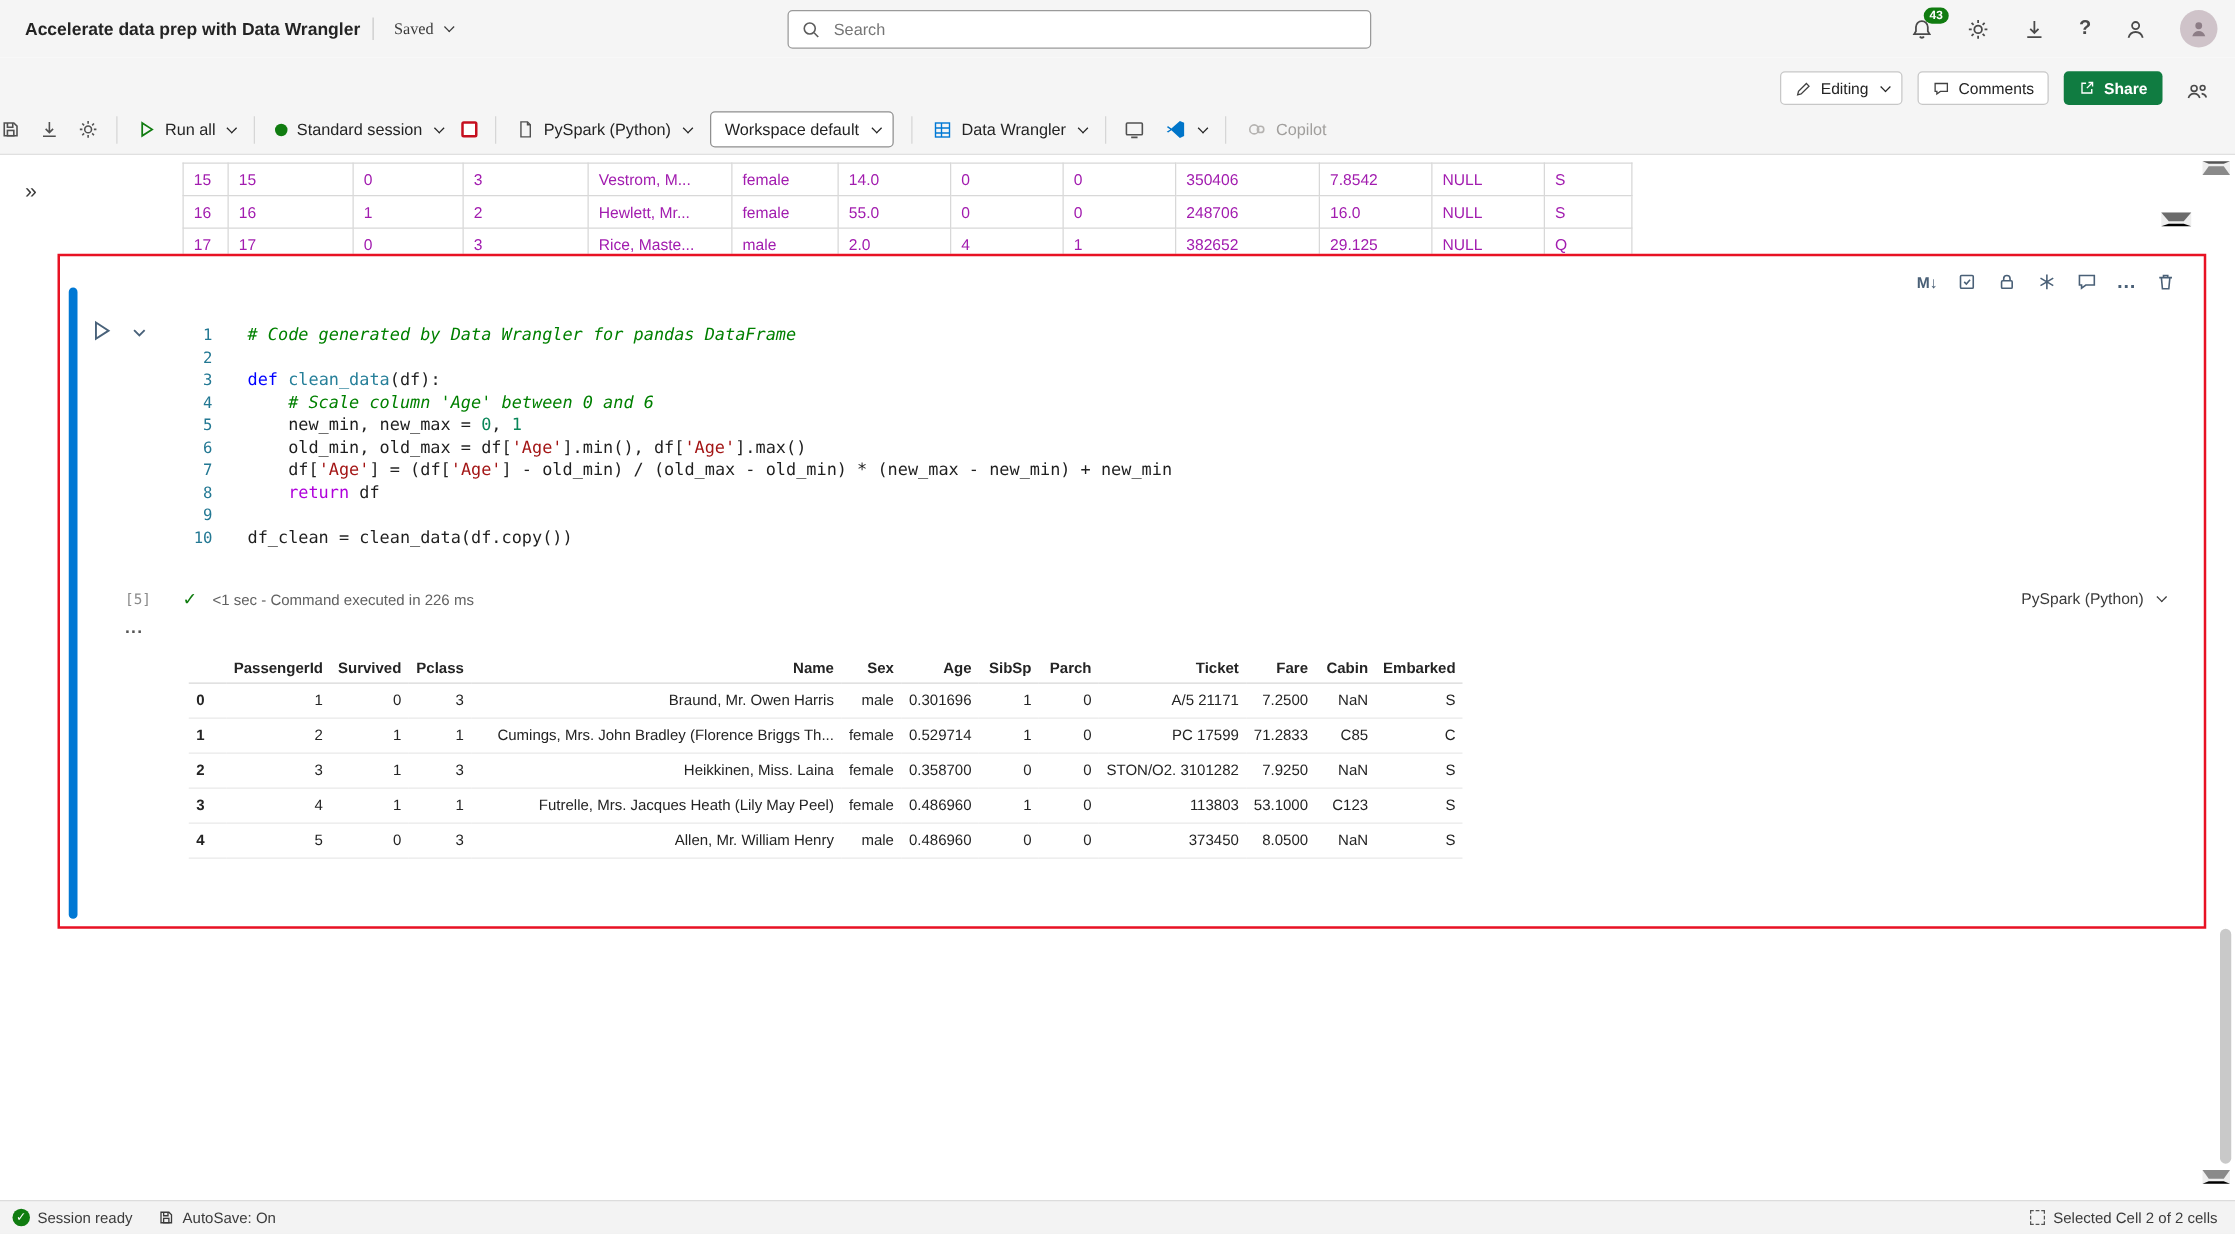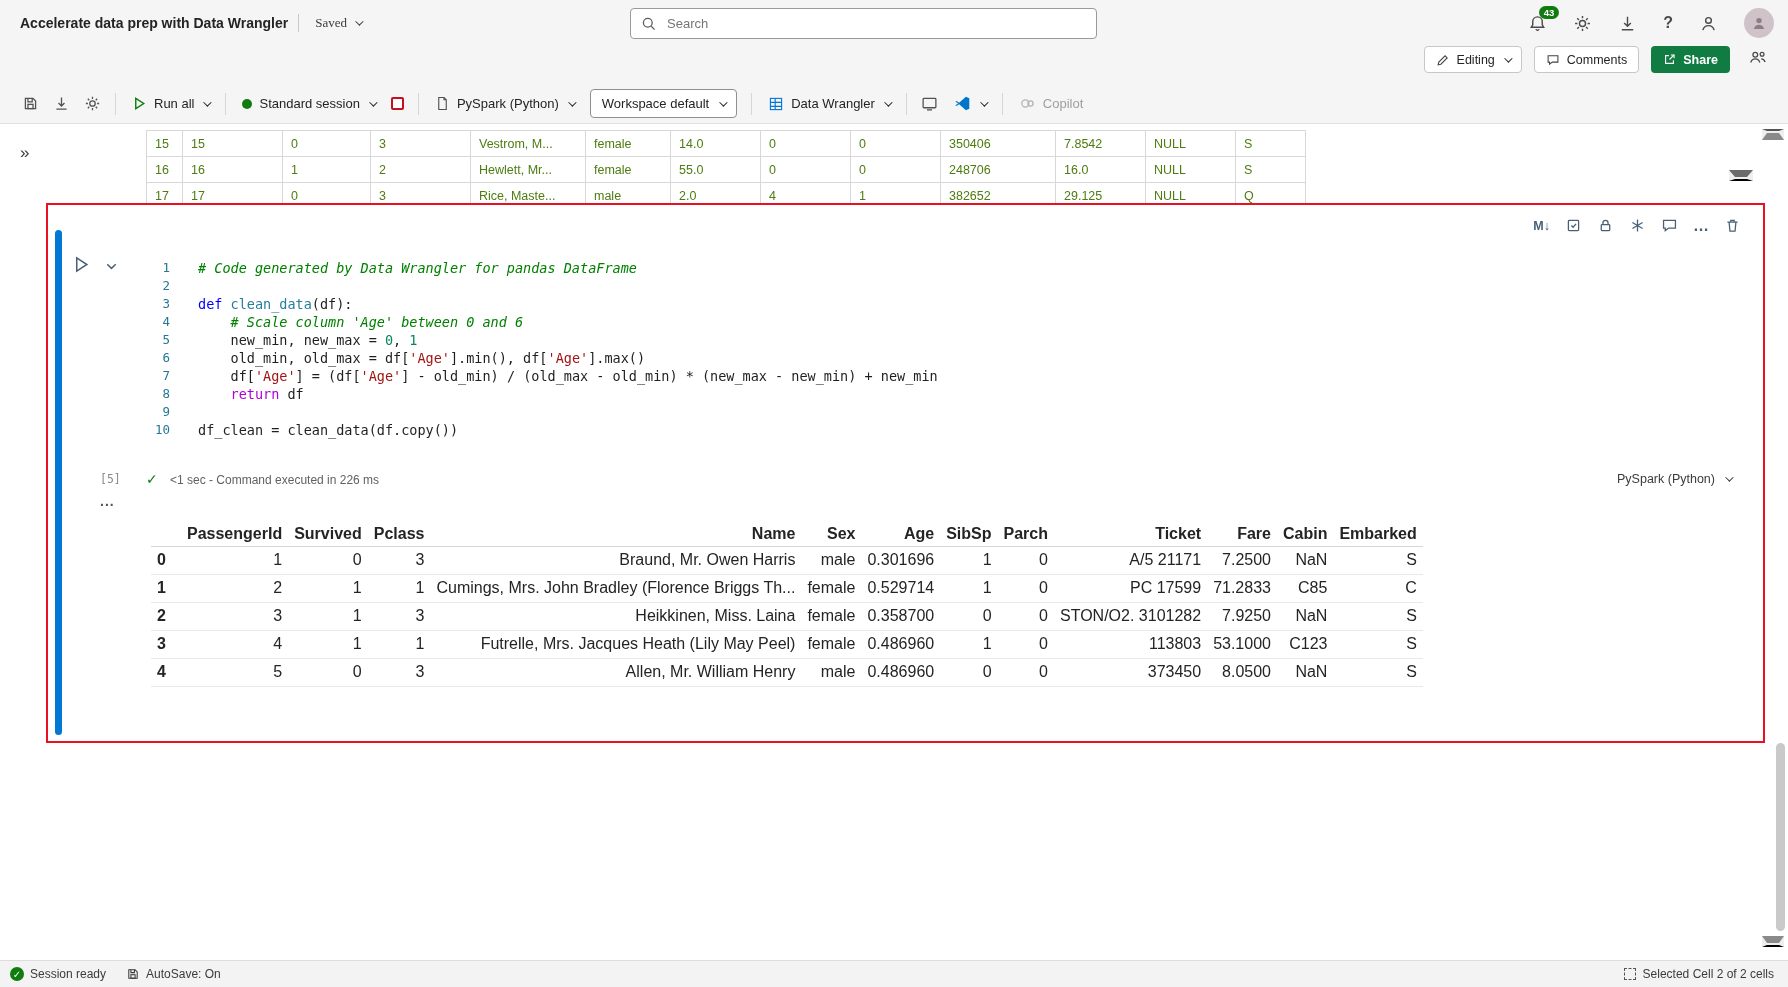--- a/index.html
+++ b/index.html
@@ -24,48 +24,48 @@
          font-weight:700;border-radius:9px;padding:2px 5px;line-height:1;}
   .help-glyph{font-size:16px;font-weight:700;color:#4a4a4a;}
   .avatar{width:30px;height:30px;border-radius:50%;background:#cfc3c9;display:flex;align-items:center;justify-content:center;color:#8d7d86;}
 
   
   .menubar{position:absolute;top:46px;left:0;right:0;height:38px;background:#f5f5f5;display:flex;align-items:center;}
   .tabs{display:flex;align-items:center;padding-left:16px;height:100%;}
   .tab{position:relative;padding:0 16px;height:100%;display:flex;align-items:center;font-size:14px;color:#424242;background:none;border:none;cursor:pointer;}
   .tab.active{font-weight:700;color:#242424;}
   .tab.active::after{content:"";position:absolute;left:14px;right:14px;bottom:3px;height:3px;border-radius:2px;background:#242424;}
-  .menu-right{position:absolute;right:14px;top:0;height:38px;display:flex;align-items:flex-start;gap:12px;}
+  .menu-right{position:absolute;right:14px;top:0;height:38px;display:flex;align-items:flex-end;gap:12px;}
   .mbtn{display:flex;align-items:center;gap:7px;height:27px;padding:0 11px;font-size:12.5px;color:#242424;
         background:#fff;border:1px solid #c7c7c7;border-radius:4px;cursor:pointer;}
   .share-btn{display:flex;align-items:center;gap:7px;height:27px;padding:0 12px;font-size:12.5px;font-weight:600;
              color:#fff;background:var(--share-green);border:none;border-radius:4px;cursor:pointer;}
   .people-btn{background:none;border:none;color:#4a4a4a;cursor:pointer;display:flex;align-items:center;}
 
   
   .toolbar{position:absolute;top:84px;left:0;right:0;height:40px;background:#f5f5f5;border-bottom:1px solid #e0e0e0;
-           display:flex;align-items:center;padding-left:22px;gap:14px;font-size:13px;}
+           display:flex;align-items:center;gap:14px;font-size:13px;}
   .ticon{background:none;border:none;padding:0;color:#515151;cursor:pointer;display:flex;align-items:center;}
   .vsep{width:1px;height:22px;background:#d6d6d6;}
   .tool-item{display:flex;align-items:center;gap:7px;background:none;border:none;font-size:13px;color:#242424;cursor:pointer;padding:0 2px;}
   .session-dot{width:10px;height:10px;border-radius:50%;background:var(--session-green);}
   .stop-square{width:13px;height:13px;border:2px solid var(--stop-red);border-radius:2px;background:#fff;}
   .wsbtn{display:flex;align-items:center;gap:8px;height:29px;padding:0 11px;background:#fff;border:1px solid #8f8f8f;
          border-radius:4px;font-size:13px;color:#242424;cursor:pointer;}
   .copilot{color:#a19f9d;}
   .chev{width:7px;height:7px;border-right:1.5px solid currentColor;border-bottom:1.5px solid currentColor;
         display:inline-block;transform:rotate(45deg) translateY(-2px);margin-left:2px;}
   .chev.sm{width:6px;height:6px;}
 
   
   .canvas{position:absolute;top:124px;left:0;width:1788px;height:836px;background:#fff;overflow:hidden;}
   .rail-expand{position:absolute;left:20px;top:20px;background:none;border:none;color:#3b3b3b;cursor:pointer;padding:0;display:flex;}
 
   
-  .top-grid{position:absolute;left:146px;top:6px;border-collapse:collapse;font-size:12.5px;color:#4d7c0f;}
+  .top-grid{position:absolute;left:146px;top:6px;border-collapse:collapse;font-size:12.5px;color:#a21caf;}
   .top-grid td{border:1px solid #d8d8d8;height:26px;padding:0 8px;white-space:nowrap;overflow:hidden;background:#fff;}
   .grid-downarrow{position:absolute;left:1729px;top:46px;width:0;height:0;border-left:6px solid transparent;
                   border-right:6px solid transparent;border-top:7px solid #6b6b6b;cursor:pointer;}
 
   
   .cell{position:absolute;left:46px;top:79px;width:1719px;height:540px;border:2px solid var(--selection-red);
         background:#fff;z-index:3;}
   .cell-bar{position:absolute;left:7px;top:25px;bottom:6px;width:7px;border-radius:4px;background:var(--accent);}
   .run-btn{position:absolute;left:24px;top:50px;background:none;border:none;color:#49627a;cursor:pointer;padding:0;}
   .collapse-btn{position:absolute;left:56px;top:54px;background:none;border:none;color:#49627a;cursor:pointer;padding:0;}
@@ -87,21 +87,21 @@
   .tok-num{color:var(--syn-number);}
 
   .exec-row{position:absolute;left:0;top:266px;right:0;height:20px;}
   .exec-count{position:absolute;left:52px;top:1px;font-family:"DejaVu Sans Mono",monospace;font-size:11.5px;color:#8a8a8a;}
   .exec-check{position:absolute;left:98px;top:0;color:var(--session-green);font-size:14px;font-weight:700;}
   .exec-text{position:absolute;left:122px;top:2px;font-size:12px;color:#616161;}
   .cell-kernel{position:absolute;right:26px;top:0;display:flex;align-items:center;gap:8px;font-size:12.5px;color:#3b3b3b;background:none;border:none;cursor:pointer;}
   .more-dots{position:absolute;left:52px;top:288px;font-size:14px;font-weight:700;color:#555;letter-spacing:1px;}
 
   
-  .out-table{position:absolute;left:103px;top:318px;border-collapse:collapse;font-size:16px;color:#242424;}
+  .out-table{position:absolute;left:103px;top:318px;border-collapse:collapse;font-size:12px;color:#242424;}
   .out-table th,.out-table td{padding:0 6px;white-space:nowrap;overflow:hidden;text-align:right;font-weight:400;}
   .out-table thead th{font-weight:700;height:23px;border-bottom:1px solid #d7d7d7;}
   .out-table tbody tr{border-bottom:1px solid #e9e9e9;}
   .out-table tbody th{text-align:left;font-weight:700;}
   .out-table tbody td,.out-table tbody th{height:28px;}
 
   
   .sb-up,.sb-down{position:absolute;right:4px;width:0;height:0;border-left:5px solid transparent;border-right:5px solid transparent;cursor:pointer;}
   .sb-up{top:5px;border-bottom:7px solid #8a8a8a;}
   .sb-down{top:812px;border-top:7px solid #8a8a8a;}

